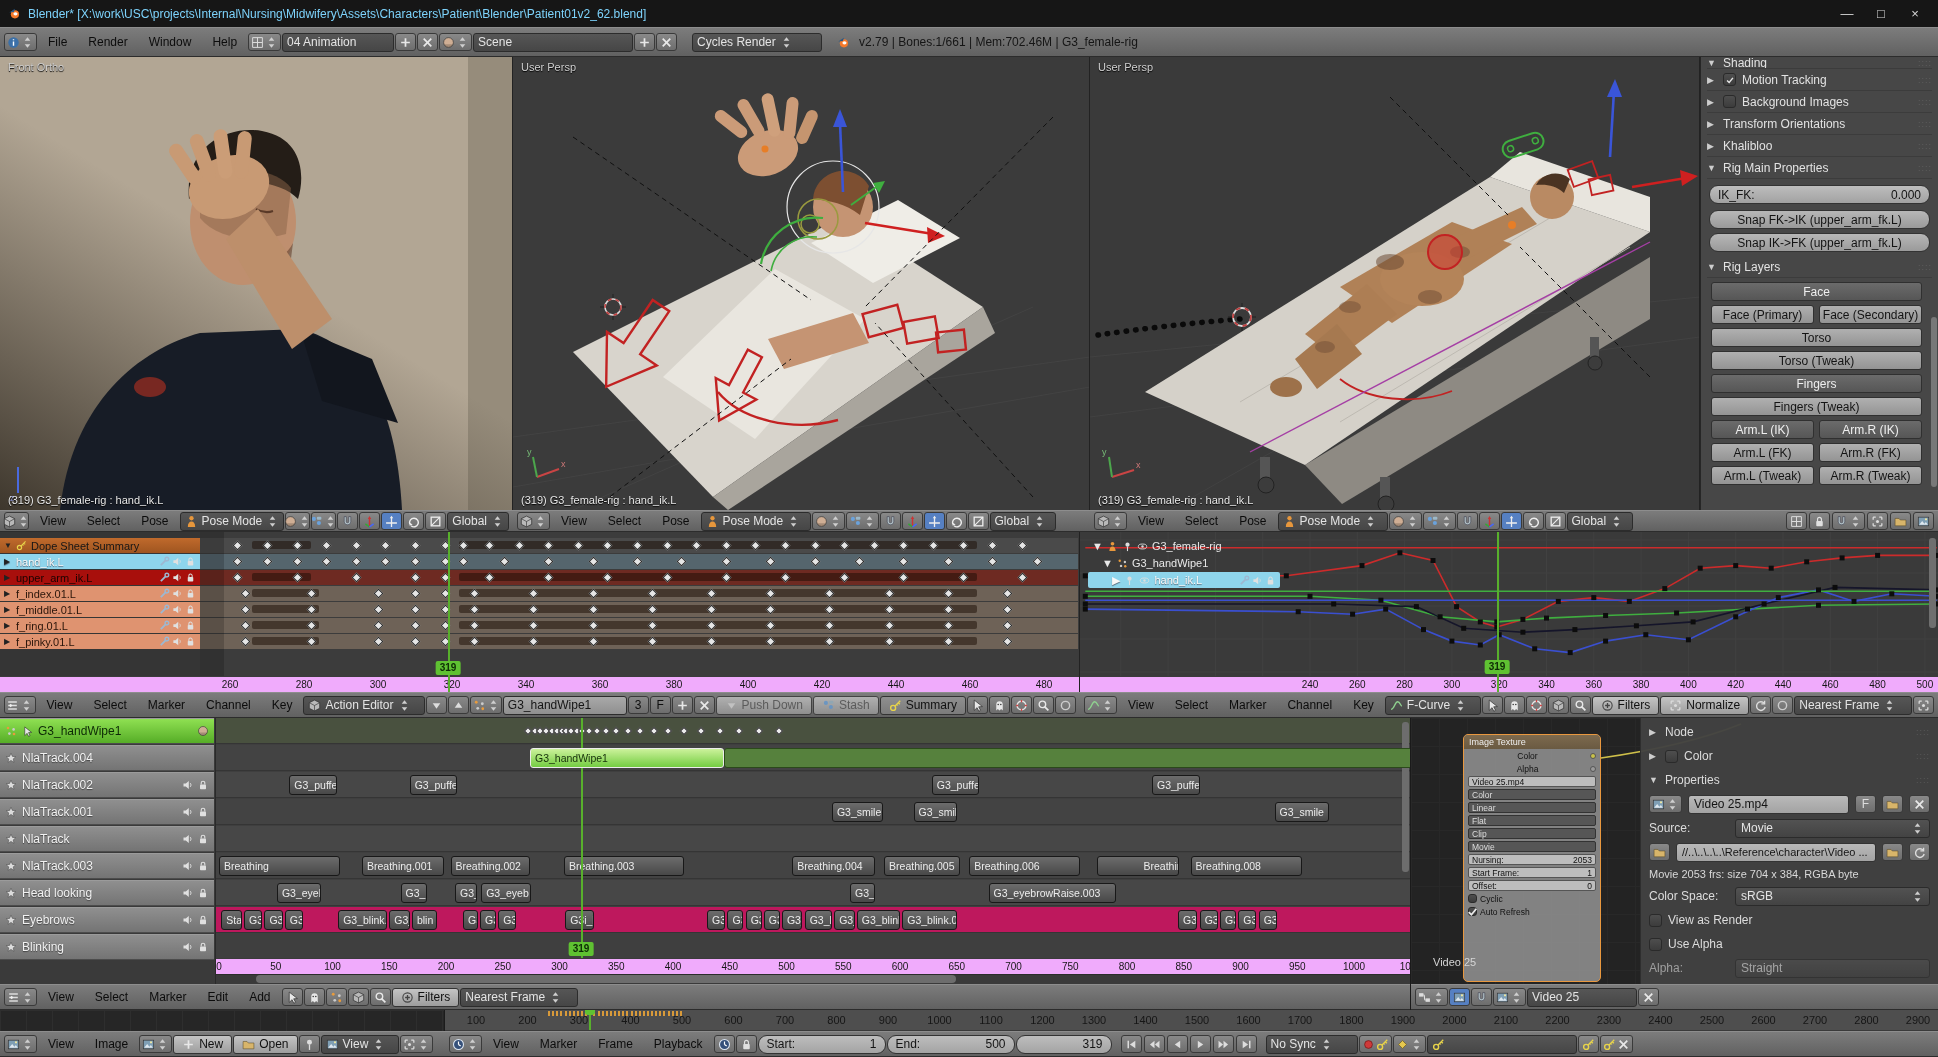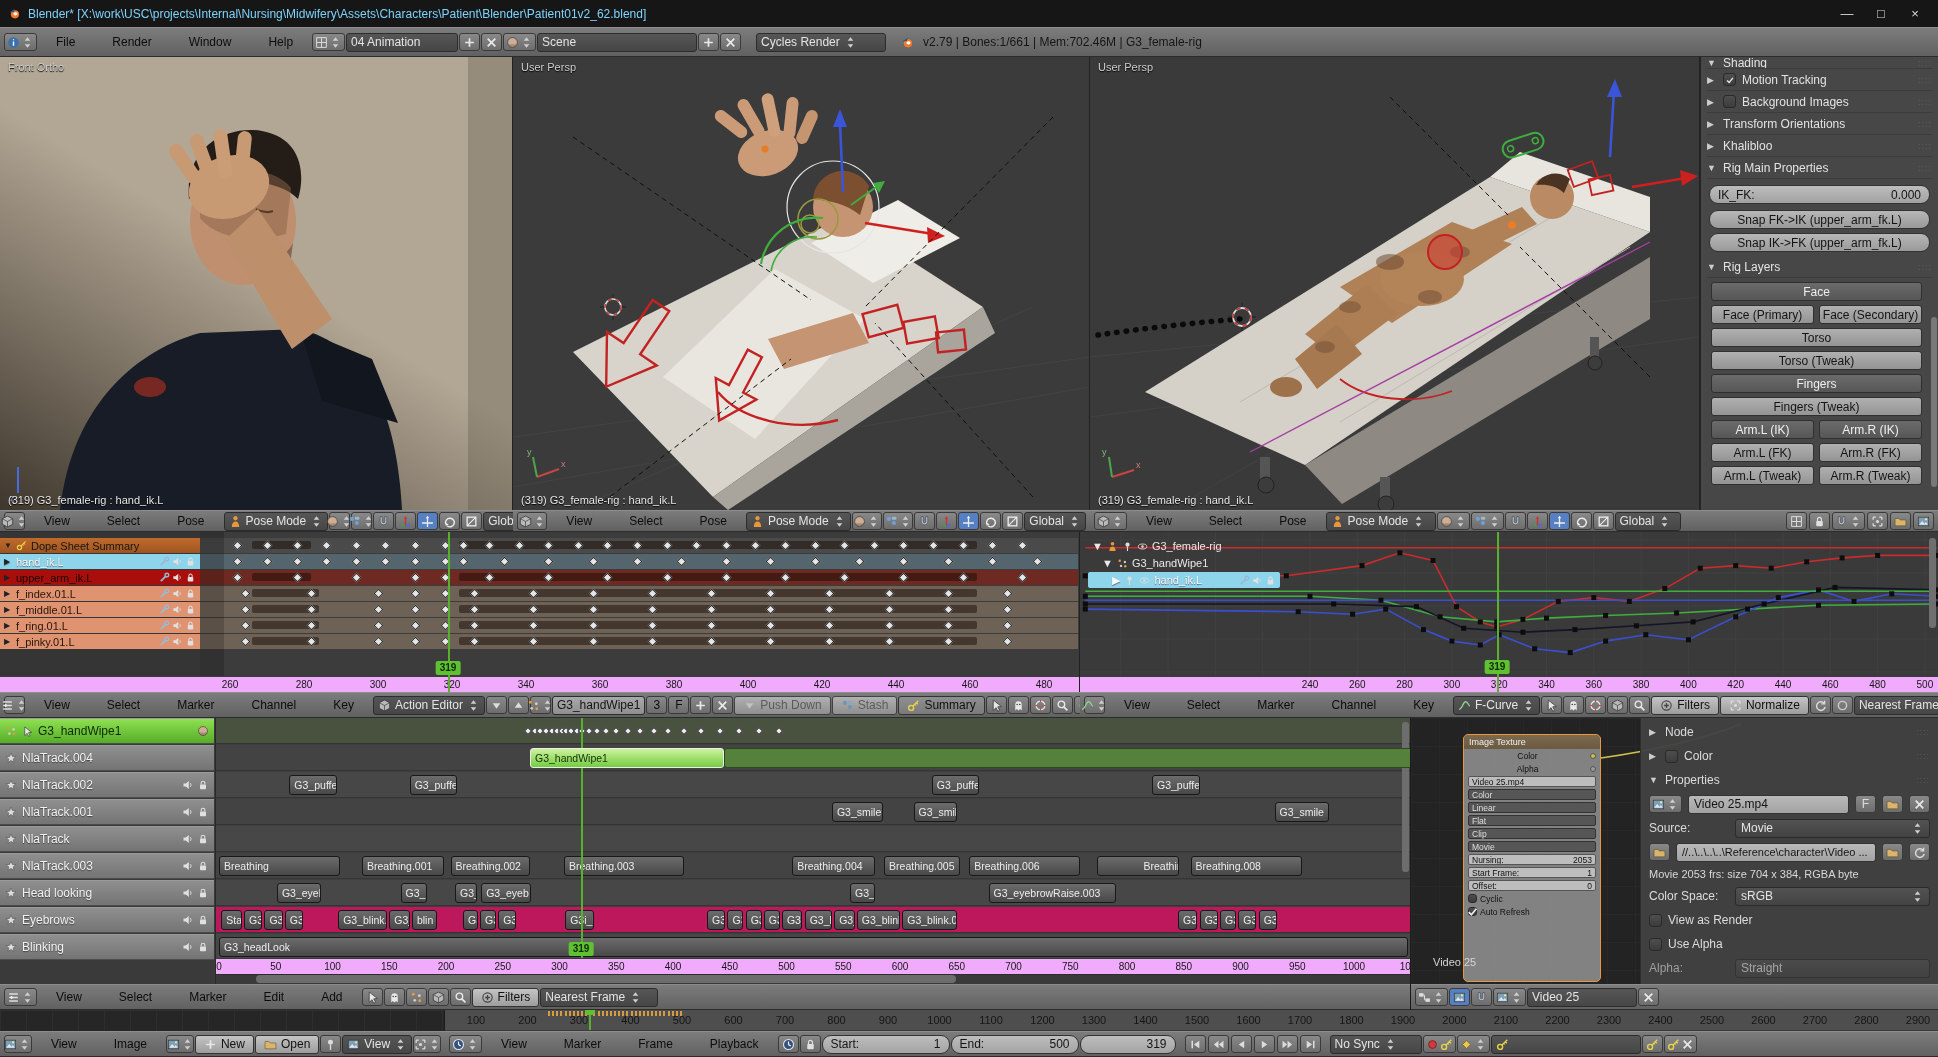--- a/index.html
+++ b/index.html
@@ -3,21 +3,21 @@
 <meta charset="utf-8">
 <style>
 *{box-sizing:border-box;margin:0;padding:0;user-select:none}
 html,body{width:1938px;height:1057px;overflow:hidden}
 body{position:relative;background:#333;font-family:"Liberation Sans","DejaVu Sans",sans-serif;font-size:12px;color:#111}
 .titlebar{position:absolute;left:0;top:0;width:1938px;height:27px;background:#161616;display:flex;align-items:center;padding:0 8px;gap:7px}
 .title-text{color:#7dd3fc;font-size:12px;white-space:nowrap}
 .win-controls{margin-left:auto;display:flex;gap:4px}
 .winbtn{color:#d8d8d8;width:30px;text-align:center;font-size:13px;line-height:24px}
 .hdr{background:linear-gradient(#7c7c7c,#616161);border-top:1px solid #8d8d8d;border-bottom:1px solid #2c2c2c;display:flex;align-items:center;gap:1px;padding:0 4px;color:#0e0e0e}
-.menu{padding:0 18px;font-size:12px;color:#0c0c0c;white-space:nowrap}
+.menu{padding:0 10px;font-size:12px;color:#0c0c0c;white-space:nowrap}
 .ic{display:block}
 .icsp{display:inline-flex;align-items:center}
 .icbtn{display:inline-flex;align-items:center;justify-content:center;min-width:21px;height:18px;background:linear-gradient(#898989,#6d6d6d);border:1px solid #3a3a3a;border-radius:3px;gap:1px;padding:0 2px}
 .icbtn.on{background:#5680c2}
 .widget{display:inline-flex;align-items:center;background:linear-gradient(#565656,#464646);border:1px solid #2c2c2c;border-radius:3px;height:19px;color:#e4e4e4;padding:0 4px;gap:4px;white-space:nowrap}
 .widget .val{font-size:12px}
 .btn-light{display:inline-flex;align-items:center;justify-content:center;background:linear-gradient(#c4c4c4,#9d9d9d);color:#111;border:1px solid #333;border-radius:3px;height:19px;padding:0 8px;gap:4px;white-space:nowrap}
 .btn-light.pressed{background:linear-gradient(#8f8f8f,#7b7b7b)}
 .btn-light.dis{color:#555;opacity:.75}
 .stats{font-size:12px;color:#151515;margin-left:8px;white-space:nowrap}
@@ -1802,23 +1802,20 @@
       <div class="strip" style="left: 588.66px; width: 27.24px;">G3_blink.0</div>
       <div class="strip" style="left: 618.17px; width: 20.43px;">G3_blin</div>
       <div class="strip" style="left: 640.87px; width: 43.13px;">G3_blink.015</div>
       <div class="strip" style="left: 686.27px; width: 54.48px;">G3_blink.016</div>
       <div class="strip" style="left: 962.075px; width: 19.295px;">G3_bl</div>
       <div class="strip" style="left: 983.64px; width: 18.16px;">G3_bli</div>
       <div class="strip" style="left: 1004.07px; width: 15.89px;">G3_b</div>
       <div class="strip" style="left: 1022.23px; width: 18.16px;">G3_bl</div>
       <div class="strip" style="left: 1042.66px; width: 18.16px;">G3_b</div>
     </div>
-    <div class="srow" style="top: 216px; background: rgb(71, 71, 71);">
-      <div class="strip" style="left: 3px; width: 1189.48px;">G3_headLook</div>
-    </div>
     <div class="ruler" style="bottom: 10px; height: 16px;">
       <span style="left: 3px;">0</span>
       <span style="left: 59.75px;">50</span>
       <span style="left: 116.5px;">100</span>
       <span style="left: 173.25px;">150</span>
       <span style="left: 230px;">200</span>
       <span style="left: 286.75px;">250</span>
       <span style="left: 343.5px;">300</span>
       <span style="left: 400.25px;">350</span>
       <span style="left: 457px;">400</span>

